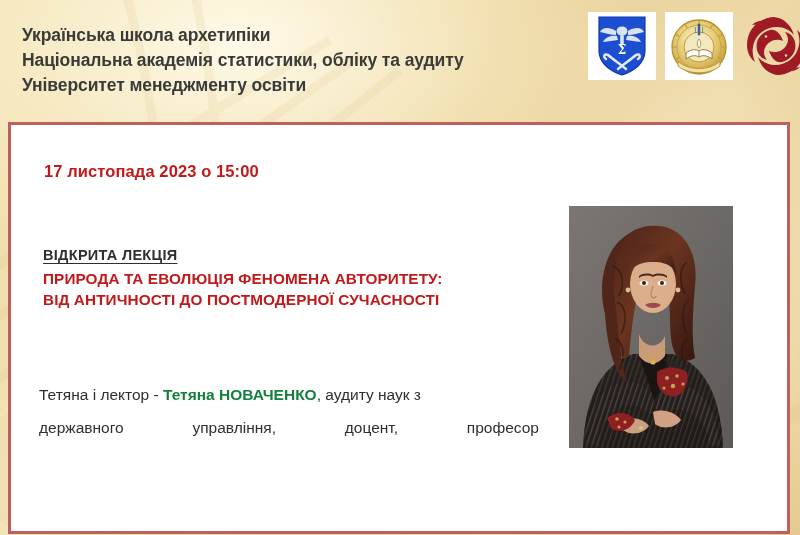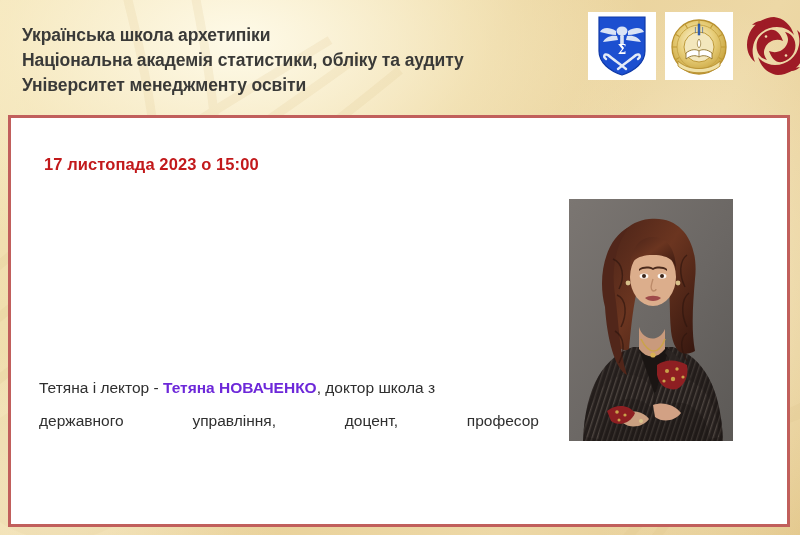--- a/index.html
+++ b/index.html
@@ -81,21 +81,21 @@
     display: flex;
     align-items: center;
     justify-content: center;
     background: transparent;
   }
 
   
   .card {
     position: absolute;
     left: 8px;
-    top: 115px;
+    top: 122px;
     width: 782px;
     height: 412px;
     box-sizing: border-box;
     background: #ffffff;
     border: 3px solid #c15f5c;
   }
 
   .date-line {
     position: absolute;
     left: 33px;
@@ -137,21 +137,21 @@
     font-size: 15.5px;
     color: #2f2f2f;
     line-height: 33px;
     text-align: justify;
     text-justify: inter-word;
   }
   .author-block > .ab-line {
     display: block;
   }
   .author-name {
-    color: #6d28d9;
+    color: #15803d;
     font-weight: bold;
   }
   .justify-filler {
     display: inline-block;
     width: 100%;
     height: 0;
   }
 
   
   .photo {
@@ -284,23 +284,28 @@
         </svg>
       </div>
 
     </div>
   </div>
 
   <div class="card">
 
     <div class="date-line">17 листопада 2023 о 15:00</div>
 
+    <div class="lecture-block">
+      <div class="lecture-kicker">ВІДКРИТА ЛЕКЦІЯ</div>
+      <div class="lecture-title-line">ПРИРОДА ТА ЕВОЛЮЦІЯ ФЕНОМЕНА АВТОРИТЕТУ:</div>
+      <div class="lecture-title-line">ВІД АНТИЧНОСТІ ДО ПОСТМОДЕРНОЇ СУЧАСНОСТІ</div>
+    </div>
 
     <div class="author-block">
-      <span class="ab-line"><span>Тетяна і лектор - </span><span class="author-name">Тетяна НОВАЧЕНКО</span><span>, доктор школа з</span></span>
+      <span class="ab-line"><span>Тетяна і лектор - </span><span class="author-name">Тетяна НОВАЧЕНКО</span><span>, аудиту наук з</span></span>
       <span class="ab-line"><span>державного управління, доцент, професор</span><span class="justify-filler"></span></span>
     </div>
 
     <div class="photo">
       <svg width="164" height="242" viewBox="0 0 164 242" aria-hidden="true">
         <defs>
           <linearGradient id="bgph" x1="0" y1="0" x2="1" y2="1">
             <stop offset="0%" stop-color="#7b7672"></stop>
             <stop offset="55%" stop-color="#6b6764"></stop>
             <stop offset="100%" stop-color="#5c5956"></stop>

